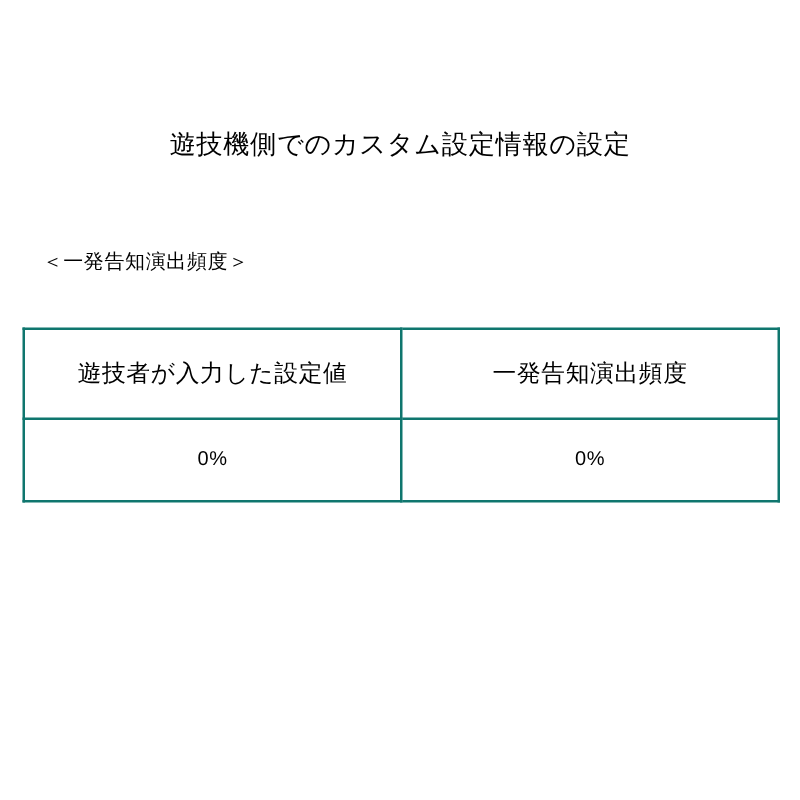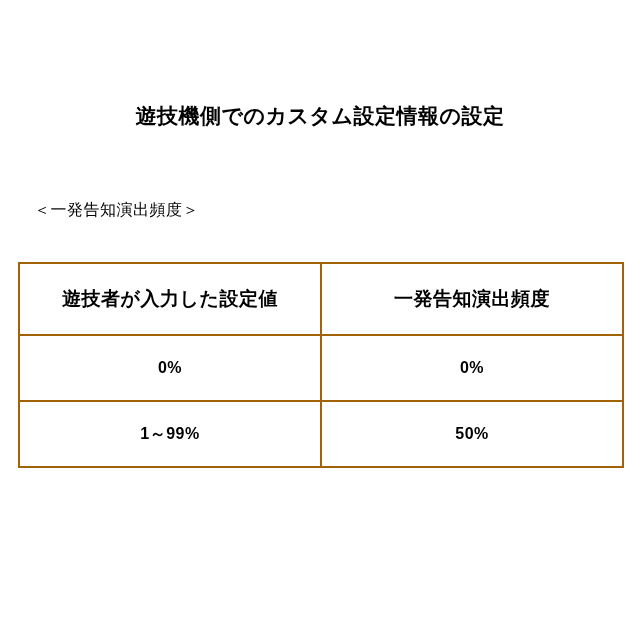--- a/index.html
+++ b/index.html
@@ -22,21 +22,21 @@
     box-sizing: border-box;
   }
   .doc-title {
     position: absolute;
     top: 103px;
     left: 0;
     width: 640px;
     text-align: center;
     font-size: 21px;
     letter-spacing: 0.5px;
-    font-weight: 700;
+    font-weight: 400;
     line-height: 1.2;
   }
   .section-label {
     position: absolute;
     top: 200px;
     left: 34px;
     font-size: 16px;
     letter-spacing: 0.5px;
     line-height: 1.2;
   }
@@ -46,24 +46,24 @@
     left: 18px;
     width: 604px;
   }
   table.settings-table {
     border-collapse: collapse;
     width: 604px;
     table-layout: fixed;
   }
   table.settings-table td,
   table.settings-table th {
-    border: 2px solid #a16207;
+    border: 2px solid #0f766e;
     text-align: center;
     vertical-align: middle;
-    font-weight: 700;
+    font-weight: 400;
     padding: 0;
   }
   table.settings-table thead th {
     height: 70px;
     font-size: 19px;
     letter-spacing: 0.5px;
   }
   table.settings-table tbody td {
     height: 64px;
     font-size: 16px;
@@ -91,21 +91,17 @@
         <tr>
           <th>遊技者が入力した設定値</th>
           <th>一発告知演出頻度</th>
         </tr>
       </thead>
       <tbody>
         <tr>
           <td>0%</td>
           <td>0%</td>
         </tr>
-        <tr>
-          <td>1～99%</td>
-          <td>50%</td>
-        </tr>
       </tbody>
     </table>
   </div>
 
 </div>
 
 </body></html>

